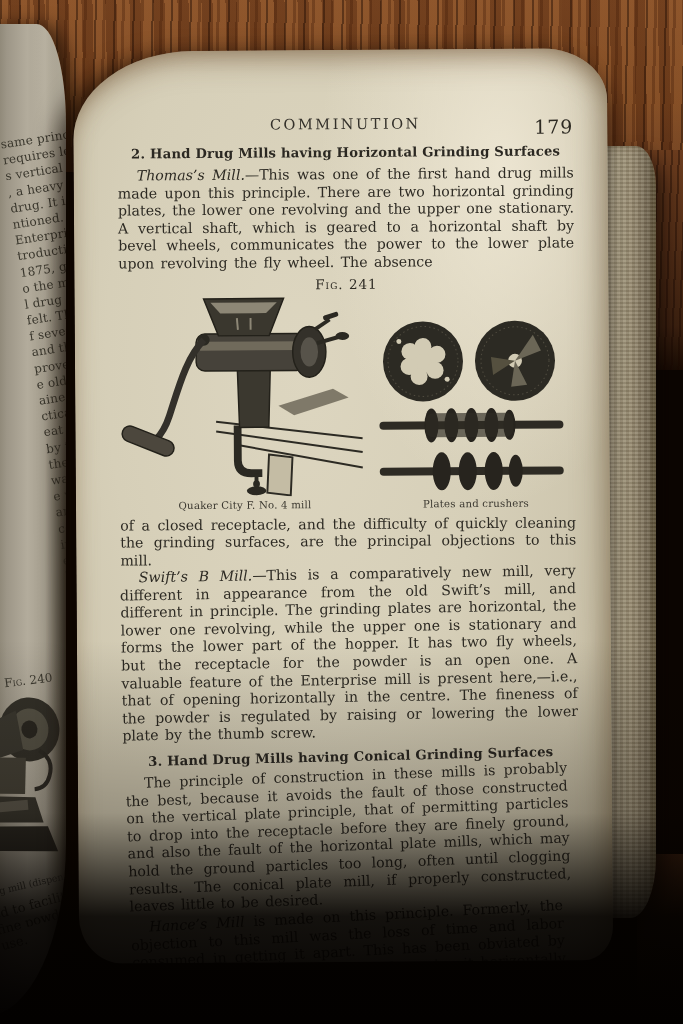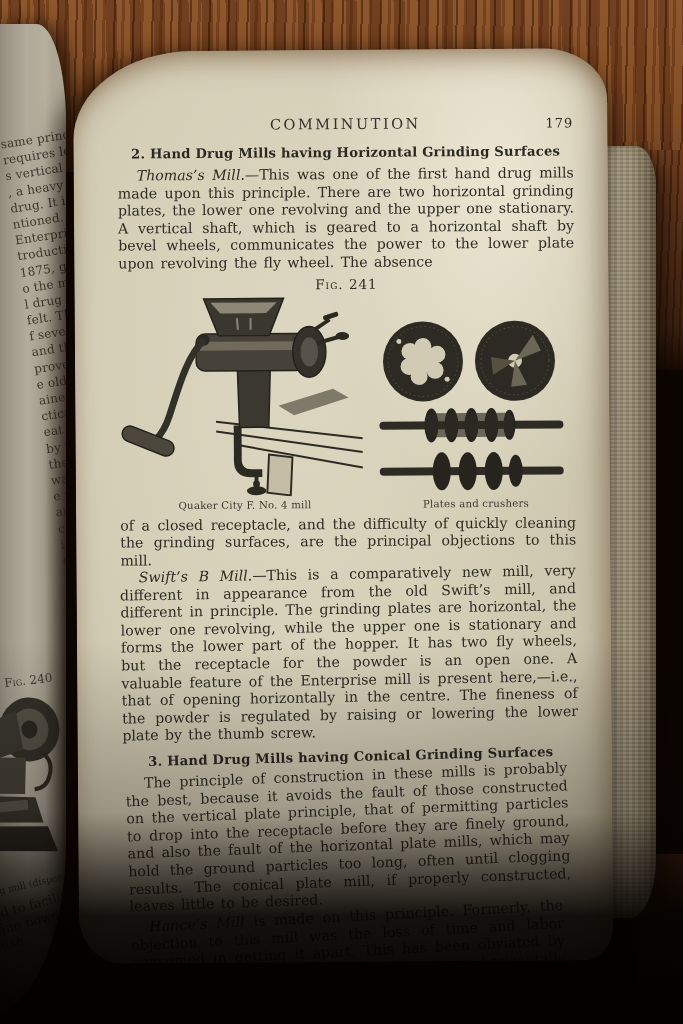--- a/index.html
+++ b/index.html
@@ -88,21 +88,21 @@
       -16px 4px 22px rgba(18,8,1,.6),
       0 16px 26px rgba(8,3,0,.7);
     overflow:hidden;
     color:#2d2a23;
   }
   .page-inner{padding:66px 34px 0 44px;}
   .page-header{position:relative;height:20px;}
   .running-title{
     display:block;text-align:center;font-size:14.5px;letter-spacing:2.5px;color:#33302a;
   }
-  .page-number{position:absolute;right:0;top:1px;font-size:13px;letter-spacing:1px;}
+  .page-number{position:absolute;right:0;top:1px;font-size:19px;letter-spacing:1px;}
   .section-heading{
     margin:9px 0 6px 0;text-align:center;
     font-size:13.2px;font-weight:bold;color:#2b2822;letter-spacing:.2px;
   }
   .para{
     margin:0;text-align:justify;
     font-size:14.2px;line-height:17.6px;word-spacing:1.8px;
   }
   .para.indent{text-indent:19px;}
   .lead-italic{font-style:italic;}

